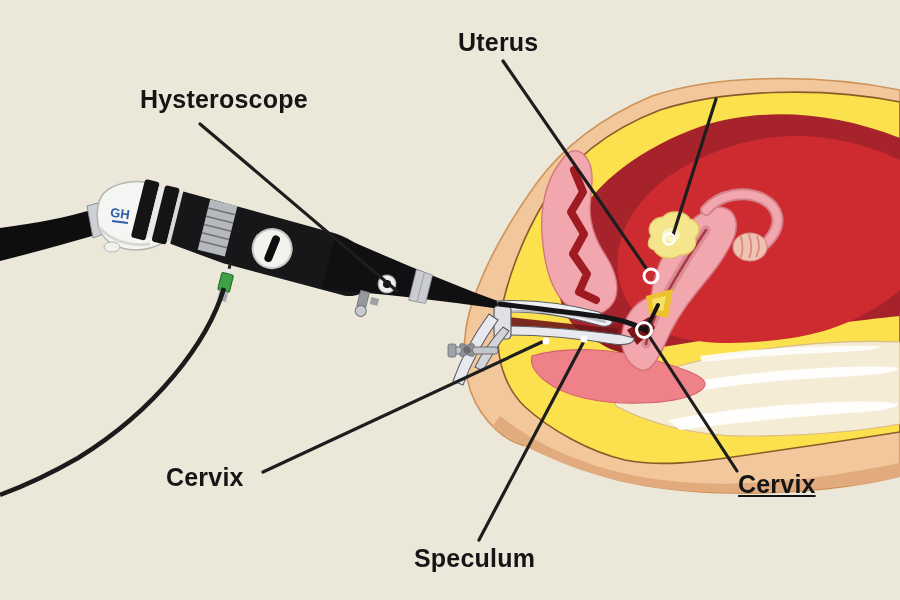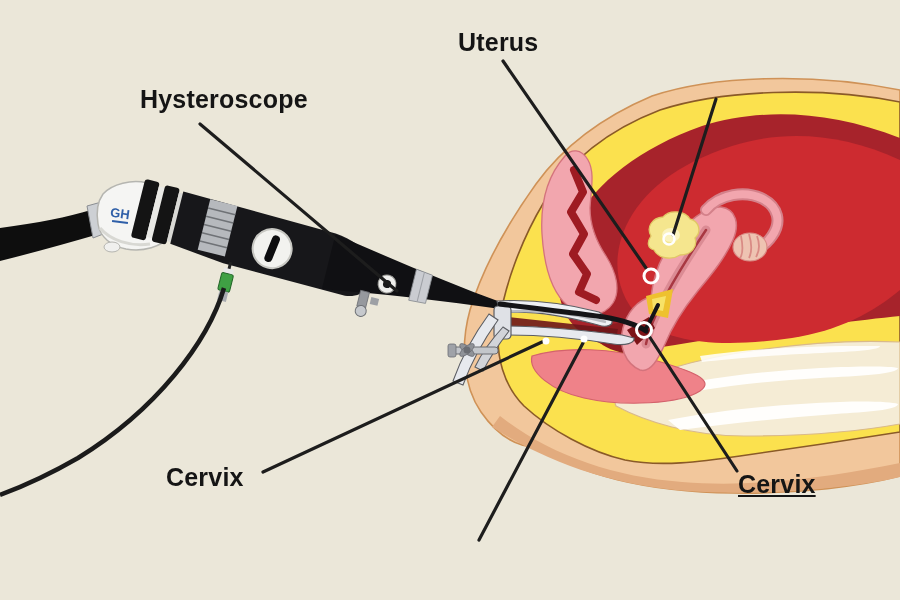--- a/index.html
+++ b/index.html
@@ -198,13 +198,14 @@
     <circle cx="669" cy="239" r="5.5" fill="none" stroke="#ffffff" stroke-width="2.5"></circle>
     <circle cx="546" cy="341" r="3.5" fill="#ffffff"></circle>
     <circle cx="584" cy="339" r="3.5" fill="#ffffff"></circle>
   </g>
 </svg>
 
   <div class="lbl" style="left:104px;top:86px;margin-left:36px;">Hysteroscope</div>
   <div class="lbl" style="left:458px;top:29px;">Uterus</div>
   <div class="lbl" style="left:166px;top:464px;">Cervix</div>
   <div class="lbl" style="left:738px;top:471px;text-decoration:underline;">Cervix</div>
+  <div class="lbl" style="left:414px;top:545px;">Speculum</div>
 </div>
 
 </body></html>

